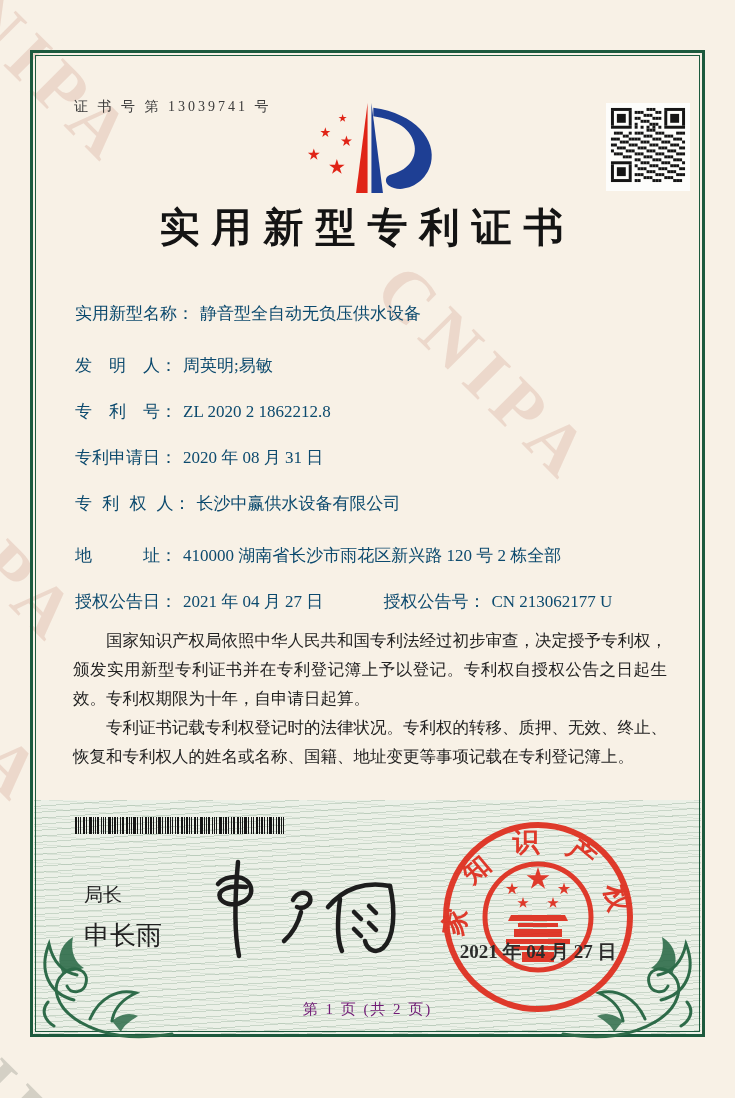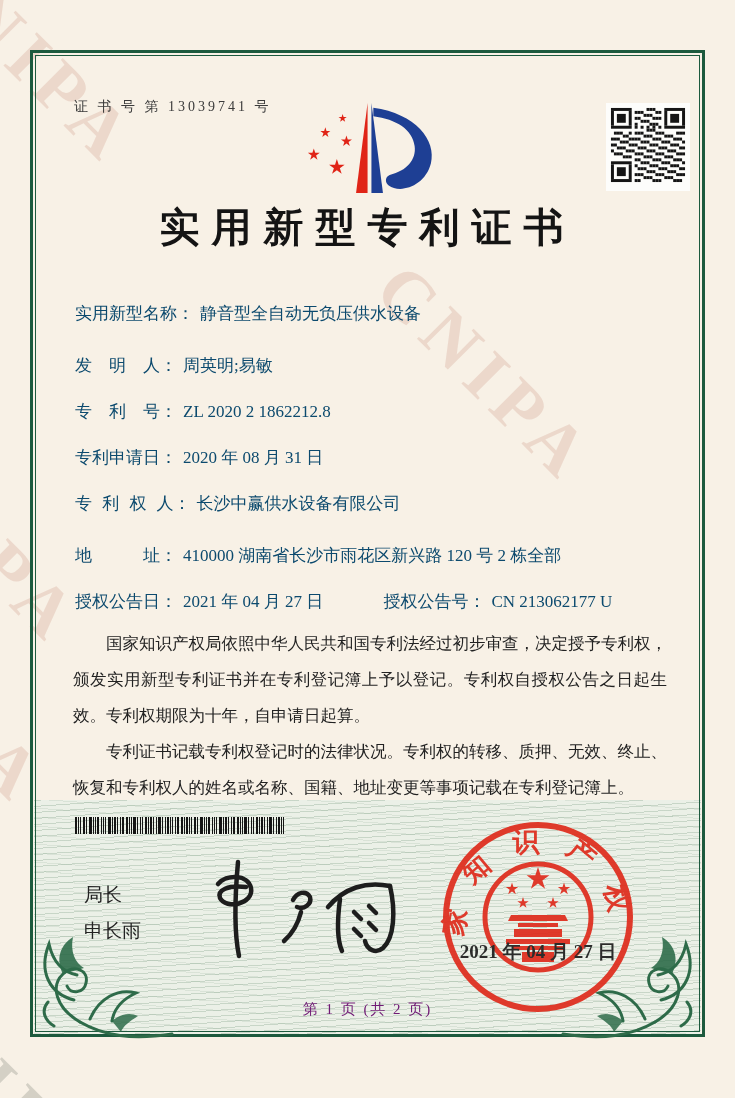--- a/index.html
+++ b/index.html
@@ -49,26 +49,26 @@
     position:absolute; left:0; top:200px; width:100%; text-align:center; z-index:10;
     font-size:40px; font-weight:bold; letter-spacing:12px; color:#141414;
   }
   .field-row{position:absolute; left:75px; z-index:10; font-size:17px; white-space:nowrap;}
   .field-label{color:#0c4a6e;font-family:Liberation Mono, monospace;}
   .field-value{color:#0c4a6e; margin-left:6px;}
   .grant-group{display:inline-block;}
   .grant-group + .grant-group{margin-left:56px;}
   .body-text{
     position:absolute; left:73px; top:626px; width:594px; z-index:10;
-    font-size:16.5px; line-height:36px; text-align:justify; color:#222;
+    font-size:16.5px; line-height:29px; text-align:justify; color:#222;
   }
   .body-text p{margin:0; text-indent:33px;}
   .barcode{position:absolute; left:75px; top:817px; z-index:10;}
   .signer-title{position:absolute; left:84px; top:882px; z-index:12; font-size:19px; color:#222;}
-  .signer-name{position:absolute; left:84px; top:918px; z-index:12; font-size:19px; color:#222;}
+  .signer-name{position:absolute; left:84px; top:918px; z-index:12; font-size:26px; color:#222;}
   .signature{position:absolute; left:168px; top:850px; z-index:14;}
   .seal{position:absolute; left:438px; top:817px; z-index:20;}
   .page-info{
     position:absolute; left:0; top:1000px; width:100%; text-align:center; z-index:12;
     font-size:15px; letter-spacing:2px; color:#701a75;
   }
   .continuation{
     position:absolute; left:0; top:1049px; width:100%; text-align:center; z-index:10;
     font-size:15px; letter-spacing:3px; color:#55493e;
   }

